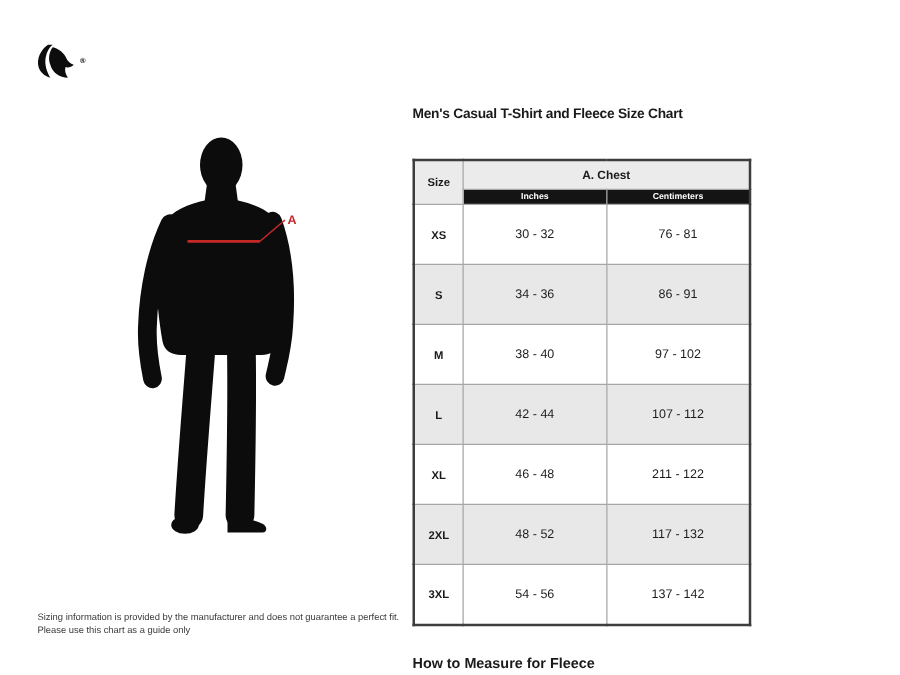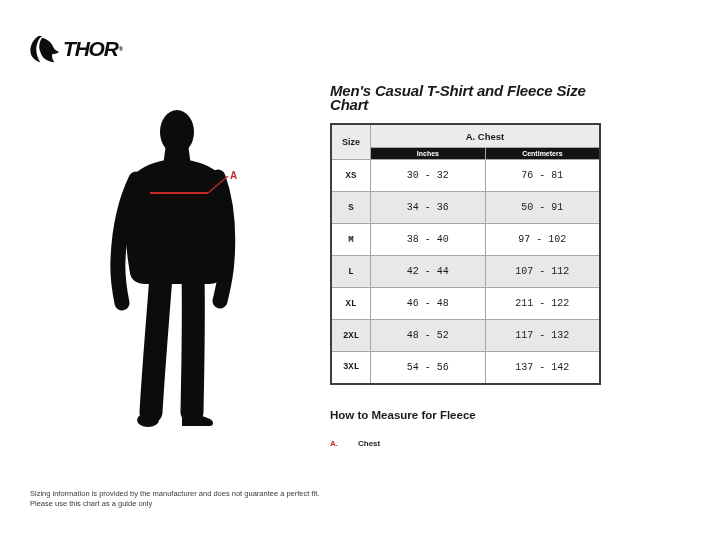--- a/index.html
+++ b/index.html
@@ -50,27 +50,26 @@
   .figure-wrap svg { width: 100%; height: 100%; display: block; }
 
   
   .right-col {
     position: absolute;
     left: 330px;
     top: 84px;
     width: 271px;
   }
   .chart-title {
-    margin: 0 0 11px 0;
-    font-size: 15px;
+    margin: 0 0 29px 0;
+    font-size: 11px;
     font-weight: bold;
     letter-spacing: -0.2px;
     color: #1a1a1a;
     line-height: 14px;
-    font-style: italic;
   }
 
   table.size-chart {
     border-collapse: collapse;
     width: 271px;
     table-layout: fixed;
     border: 2px solid #3d3d3d;
   }
   table.size-chart th, table.size-chart td {
     border: 1px solid #a6a6a6;
@@ -91,21 +90,21 @@
     font-weight: bold;
   }
   th.unit-col {
     background: #141414;
     color: #ffffff;
     height: 11px;
     font-size: 7px;
     font-weight: bold;
     border-color: #141414;
   }
-  tbody.rows tr { height: 32px; background: #ffffff; font-family: Liberation Mono, monospace; }
+  tbody.rows tr { height: 48px; background: #ffffff; }
   tbody.rows tr:nth-child(even) { background: #e8e8e8; }
   tbody.rows th { font-size: 9px; font-weight: bold; }
   tbody.rows td { font-size: 10px; font-weight: normal; color: #1c1c1c; }
 
   .measure-heading {
     margin: 23px 0 0 0;
     font-size: 11.5px;
     font-weight: bold;
     color: #1a1a1a;
     line-height: 14px;
@@ -144,21 +143,20 @@
 
 <div class="page">
 
   <div class="logo">
     <svg class="logo-icon" viewBox="0 0 34 32" aria-hidden="true">
       <g fill="#0d0d0d">
         <path d="M11,2 C5,6 1,14 3,21 C4,25 8,29 13,30 C10,25 8,19 9,13 C10,8 12,4 15,2 Z"></path>
         <path d="M15,4 C12,8 11,14 13,19 C15,26 21,30 28,30 C26,27 25,24 26,21 C28,22 31,21 33,19 C30,18 28,16 27,14 C25,9 20,5 15,4 Z"></path>
       </g>
     </svg>
-    <span class="logo-text">THOR</span>
       <span class="logo-reg">®</span>
   </div>
 
   <div class="figure-wrap">
     <svg viewBox="0 0 240 360" aria-hidden="true">
       <g fill="#0c0c0c" stroke="none">
         <ellipse cx="107" cy="42" rx="17" ry="22"></ellipse>
         <path d="M96,54 L118,54 L121,76 L93,76 Z"></path>
         <path d="M107,68 C92,70 76,74 67,82 C58,90 56,102 55,116 C54,140 57,166 60,183 C61,190 67,194 75,194 L139,194 C147,194 153,190 154,183 C157,166 160,140 159,116 C158,102 156,90 147,82 C138,74 122,70 107,68 Z"></path>
       </g>
@@ -196,21 +194,21 @@
       </thead>
       <tbody class="rows">
         <tr>
           <th>XS</th>
           <td>30 - 32</td>
           <td>76 - 81</td>
         </tr>
         <tr>
           <th>S</th>
           <td>34 - 36</td>
-          <td>50 - 91</td>
+          <td>86 - 91</td>
         </tr>
         <tr>
           <th>M</th>
           <td>38 - 40</td>
           <td>97 - 102</td>
         </tr>
         <tr>
           <th>L</th>
           <td>42 - 44</td>
           <td>107 - 112</td>

